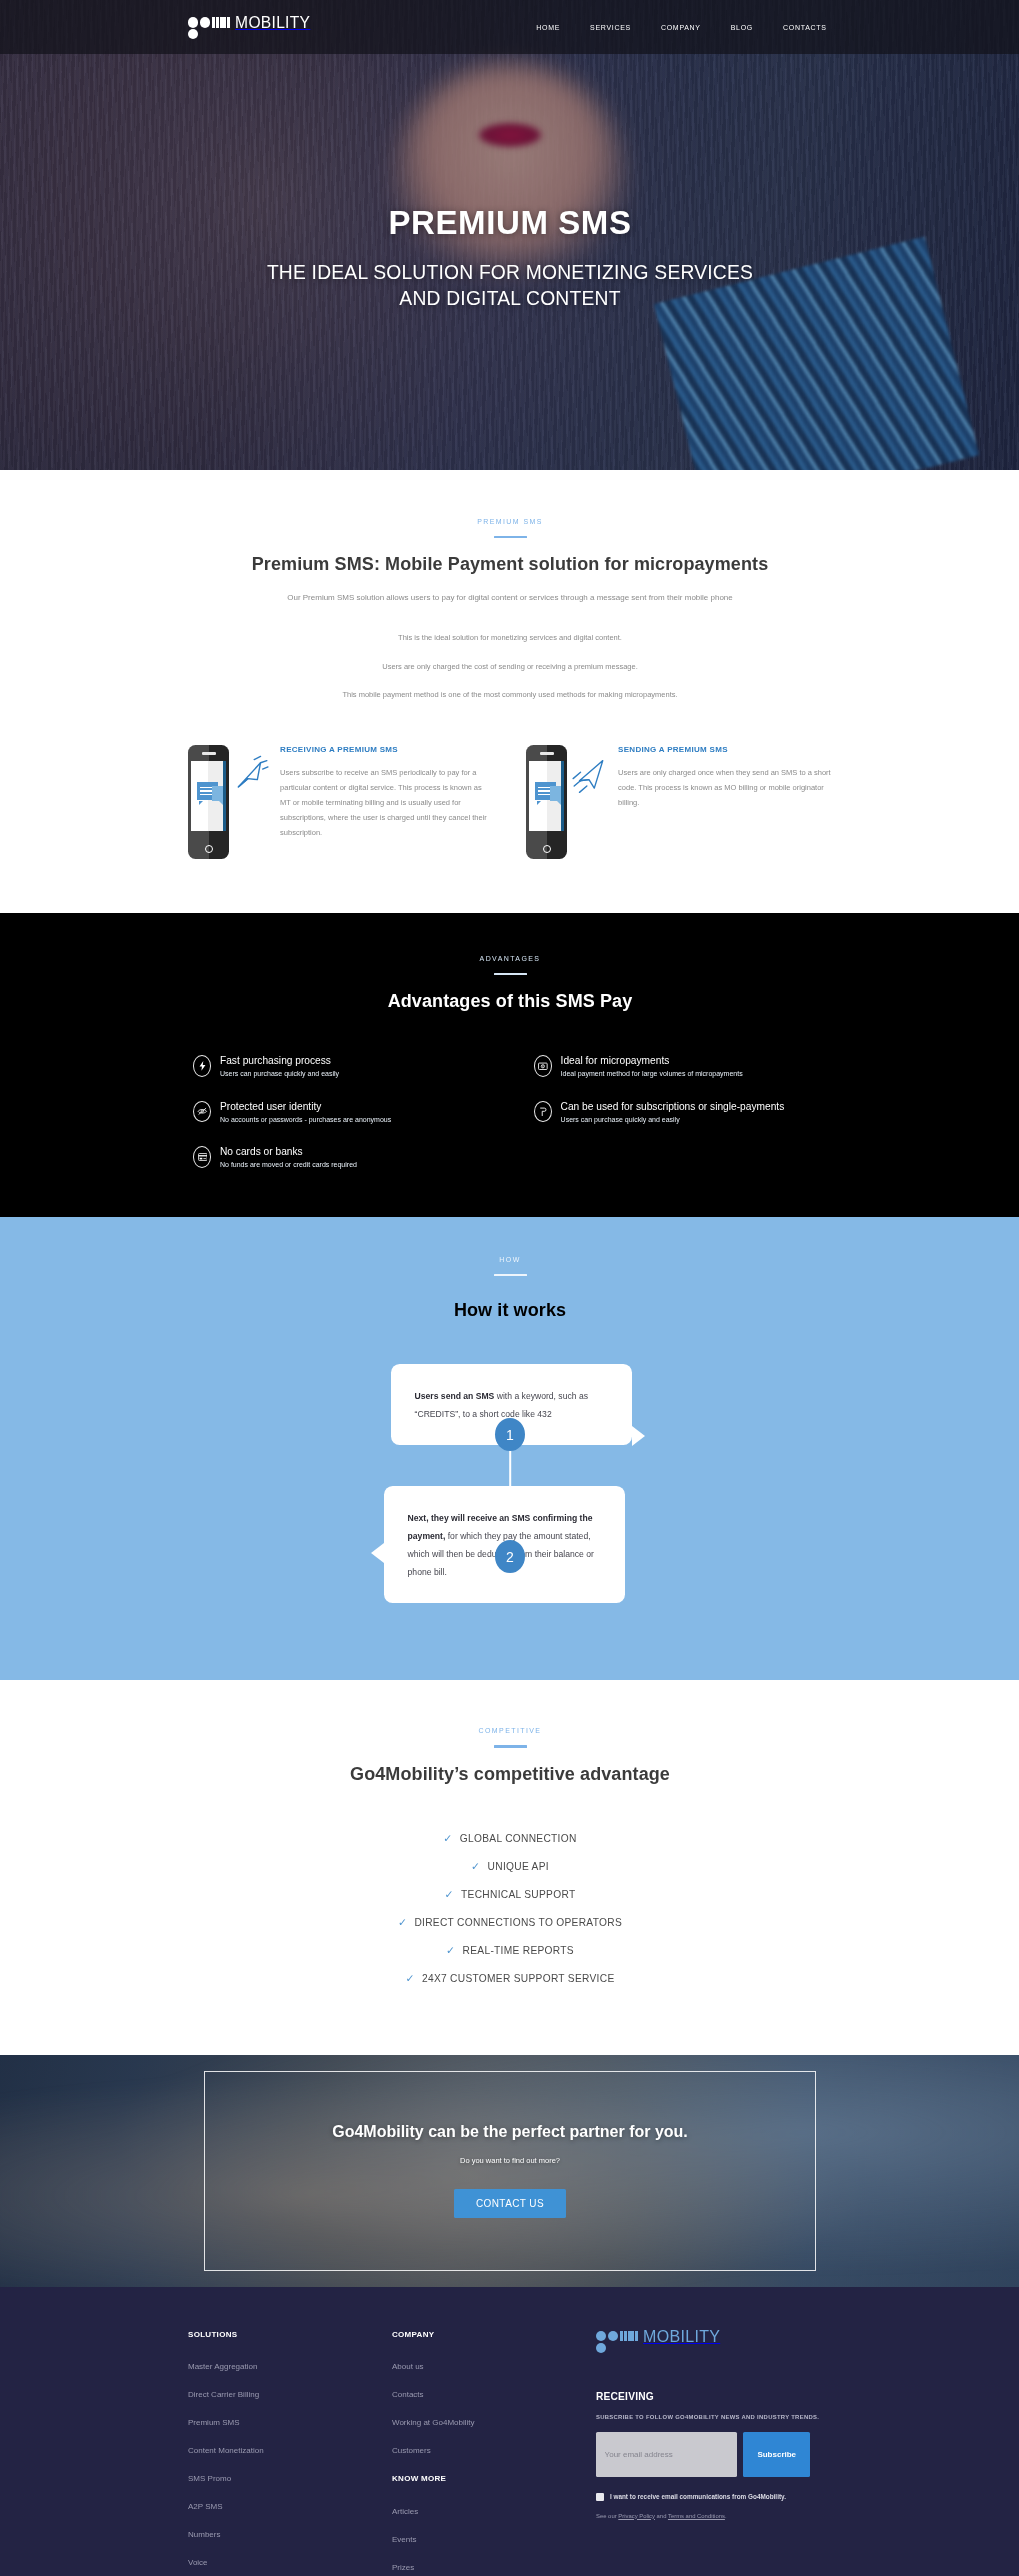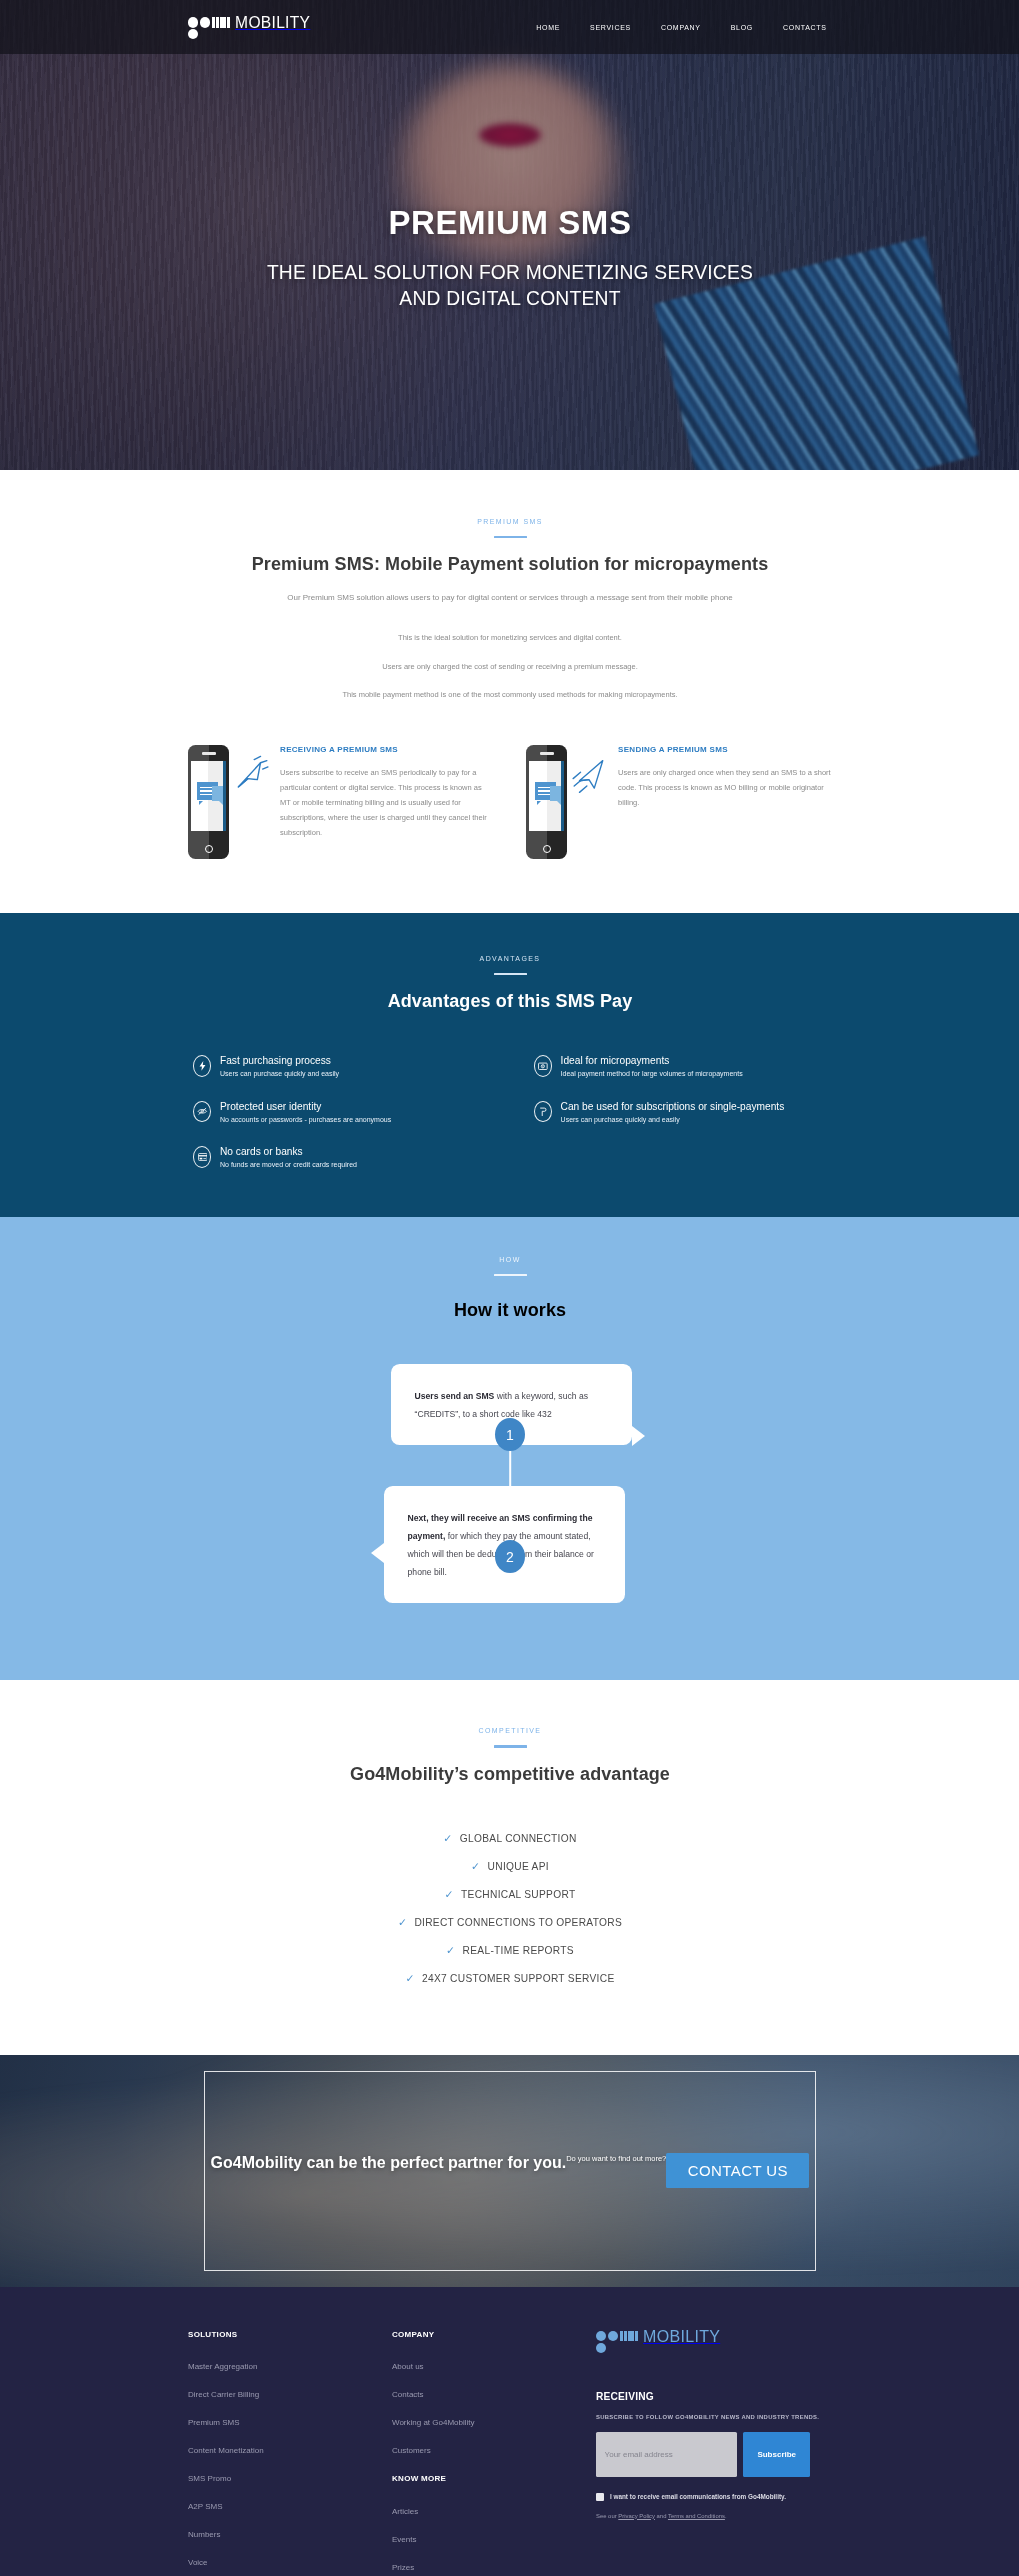--- a/index.html
+++ b/index.html
@@ -159,21 +159,21 @@
   }
   .send-icon { width: 36px; height: 43px; margin-top: 9.7px; }
   .card-body { padding-left: 5.4px; }
   .card-title {
     color: #2e7dc2; font-size: 8px; font-weight: 700;
     letter-spacing: 0.3px; text-transform: uppercase; margin-bottom: 10.7px;
   }
   .card-text { color: #8b8b8b; font-size: 7.5px; line-height: 2.0; }
 
   
-  .advantages { background: #0c4a6e; padding: 42px 2px 49px; }
+  .advantages { background: #000000; padding: 42px 2px 49px; }
   .advantages .kicker { color: #d6e6f5; }
   .advantages .kicker-rule { background: #d6e6f5; }
   .advantages .sec-title { color: #fff; }
   .adv-grid {
     display: grid; grid-template-columns: 1fr 1fr;
     gap: 23.6px 48px; margin-top: 43px; padding: 0 5.4px;
   }
   .adv-item { display: flex; gap: 8.6px; align-items: flex-start; }
   .adv-ic {
     flex: 0 0 auto; width: 18px; height: 21.5px; border: 0.8px solid rgba(255,255,255,.9);
@@ -242,30 +242,30 @@
   }
   .cta .blur {
     position: absolute; inset: -10.7px;
     background:
       radial-gradient(ellipse at 30% 60%, rgba(180,160,140,.35) 0%, rgba(40,55,80,0) 55%),
       radial-gradient(ellipse at 78% 35%, rgba(140,165,190,.4) 0%, rgba(30,45,70,0) 60%);
     filter: blur(5.4px);
   }
   .cta-box {
     position: absolute; inset: 16px 204px; border: 1.1px solid rgba(255,255,255,.85);
-    display: flex; flex-direction: row; align-items: center; justify-content: center;
+    display: flex; flex-direction: column; align-items: center; justify-content: center;
   }
   .cta-title {
     color: #fff; font-size: 16px; font-weight: 700; margin-bottom: 15px;
     text-shadow: 0 1.1px 5.4px rgba(0,0,0,.4);
   }
   .cta-sub { color: #fff; font-size: 7.5px; margin-bottom: 23.6px; text-shadow: 0 0.5px 3.8px rgba(0,0,0,.4); }
   .cta-btn {
     background: #3f92d5; color: #fff; border: none; cursor: pointer;
-    padding: 9px 21.5px; font-size: 15px; letter-spacing: 0.4px;
+    padding: 9px 21.5px; font-size: 10px; letter-spacing: 0.4px;
     font-family: "Liberation Sans", sans-serif; border-radius: 1.6px;
   }
 
   
   .footer { background: #232344; padding: 43px 0 0; }
   .f-cols { display: flex; gap: 0; }
   .f-col { flex: 0 0 auto; }
   .f-col.solutions { width: 204px; }
   .f-col.company { width: 204px; }
   .f-col.news { flex: 1; }

